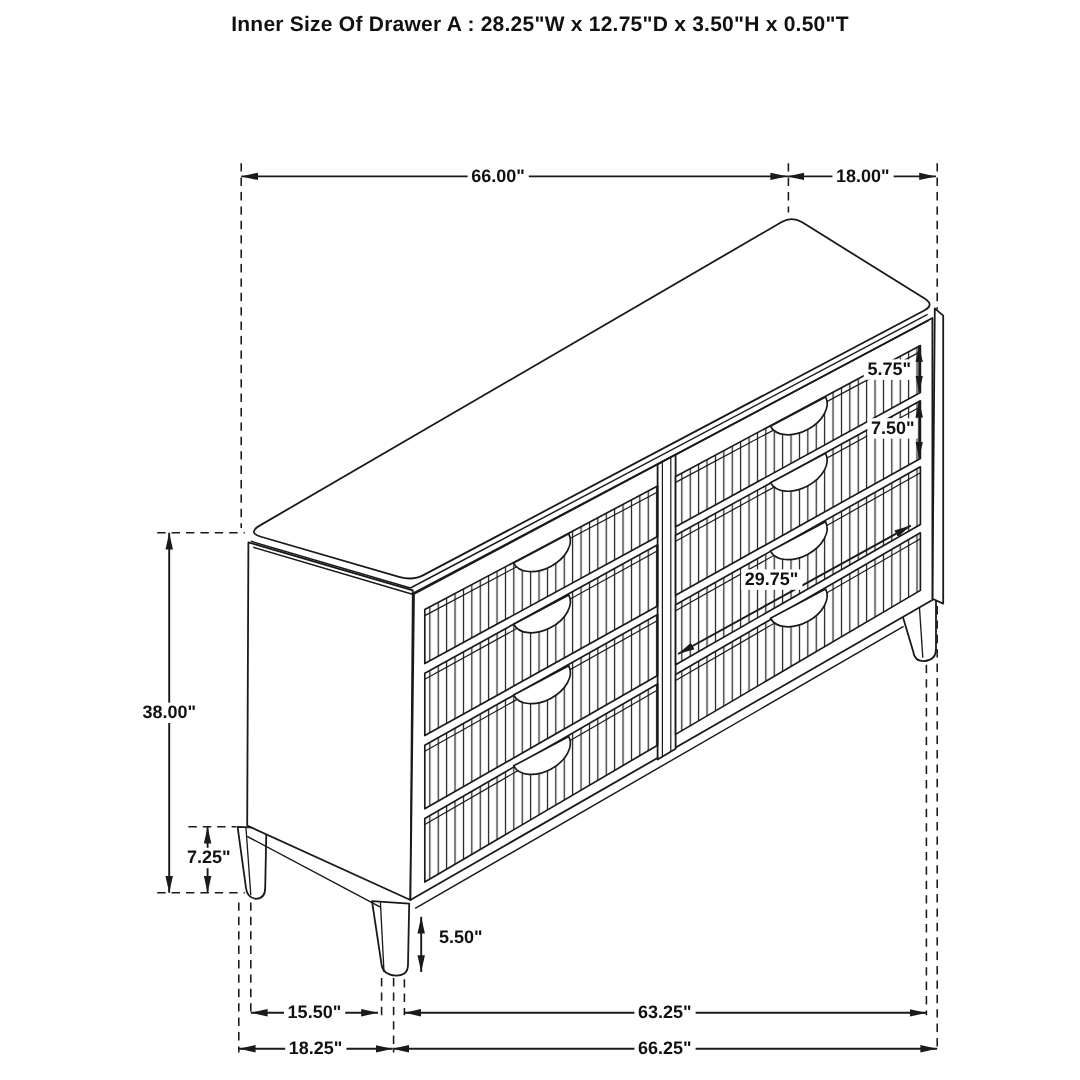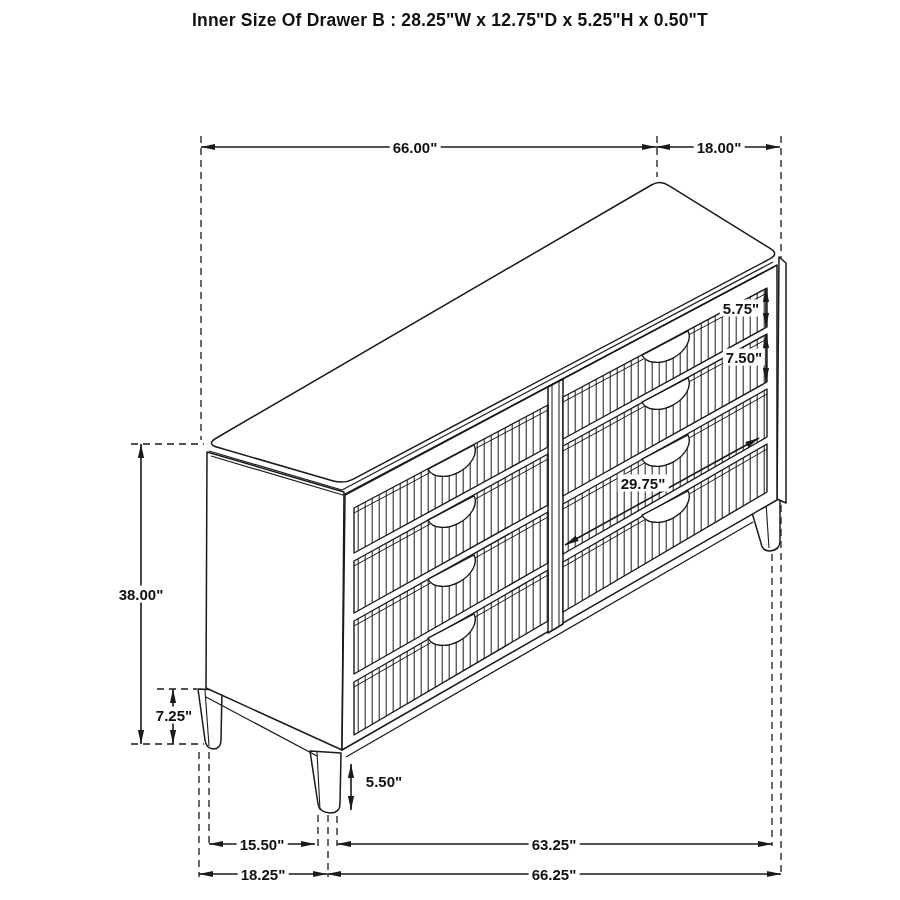--- a/index.html
+++ b/index.html
@@ -159,21 +159,21 @@
       <line x1="766" y1="288" x2="766" y2="327" marker-start="url(#ah)" marker-end="url(#ah)"></line>
       <line x1="766" y1="334" x2="766" y2="382" marker-start="url(#ah)" marker-end="url(#ah)"></line>
       <line x1="565" y1="545" x2="759" y2="438" marker-start="url(#ah)" marker-end="url(#ah)"></line>
       <line x1="209" y1="844" x2="315" y2="844" marker-start="url(#ah)" marker-end="url(#ah)"></line>
       <line x1="337" y1="844" x2="772" y2="844" marker-start="url(#ah)" marker-end="url(#ah)"></line>
       <line x1="199" y1="874" x2="327" y2="874" marker-start="url(#ah)" marker-end="url(#ah)"></line>
       <line x1="327" y1="874" x2="781" y2="874" marker-start="url(#ah)" marker-end="url(#ah)"></line>
     </g>
   </svg>
 
-  <div class="title-block"><div>Inner Size Of Drawer B : 28.25"W x 12.75"D x 5.25"H x 0.50"T</div></div>
+  <div class="title-block"><div>Inner Size Of Drawer A : 28.25"W x 12.75"D x 3.50"H x 0.50"T</div></div>
 
   <div class="dim-label" style="left:415px;top:147px">66.00"</div>
   <div class="dim-label" style="left:719px;top:147px">18.00"</div>
   <div class="dim-label" style="left:141px;top:594px">38.00"</div>
   <div class="dim-label" style="left:174px;top:715px">7.25"</div>
   <div class="dim-label" style="left:384px;top:781px">5.50"</div>
   <div class="dim-label" style="left:741px;top:308px">5.75"</div>
   <div class="dim-label" style="left:744px;top:357px">7.50"</div>
   <div class="dim-label" style="left:643px;top:483px">29.75"</div>
   <div class="dim-label" style="left:262px;top:844px">15.50"</div>

